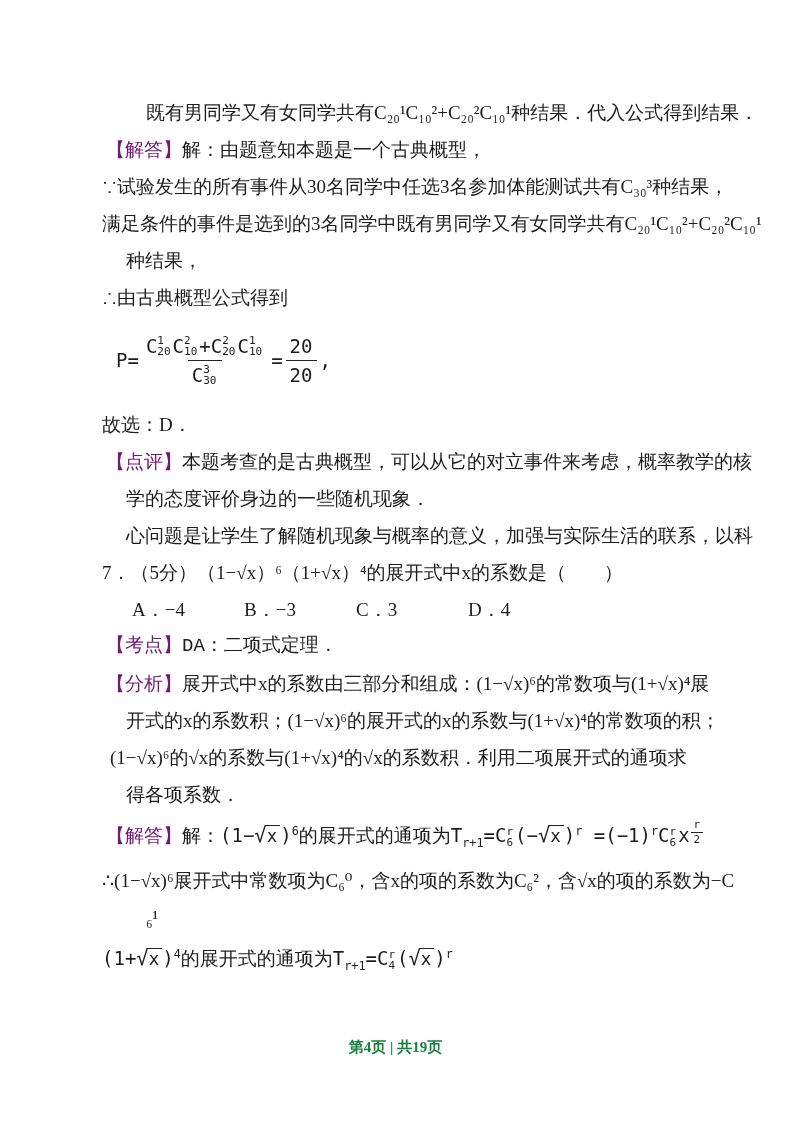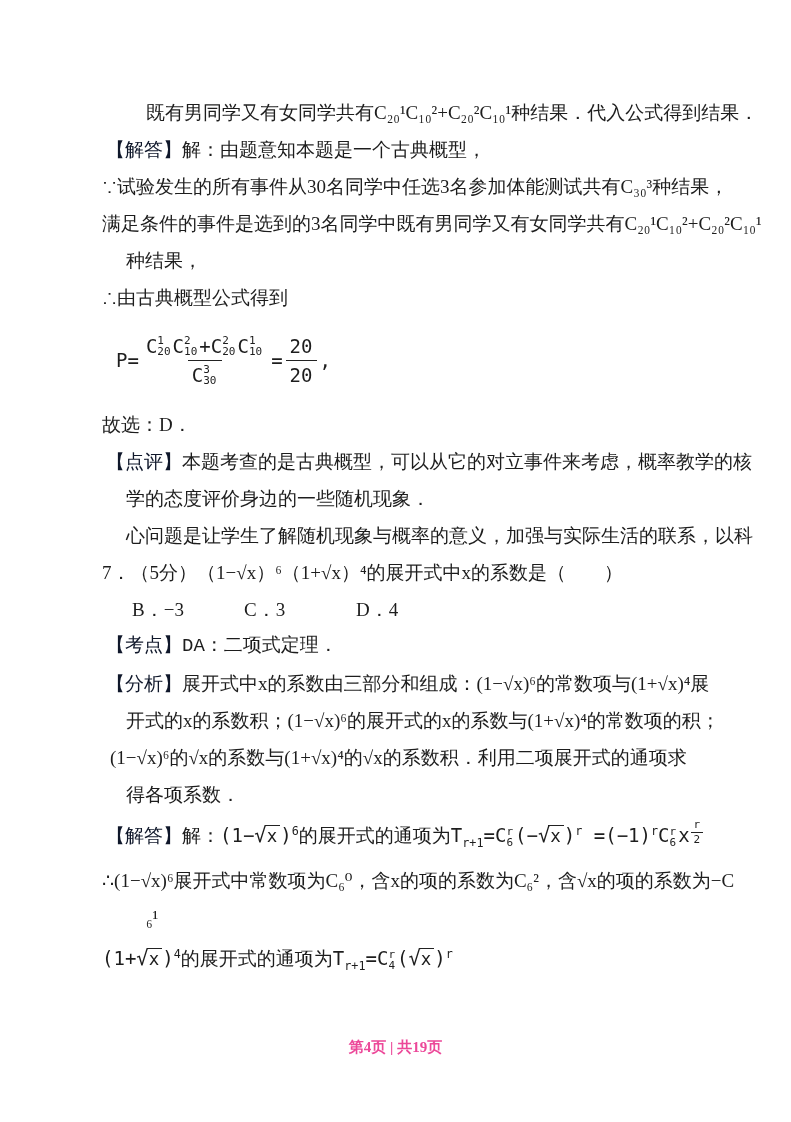--- a/index.html
+++ b/index.html
@@ -3,21 +3,21 @@
 <meta charset="utf-8">
 <style>
   html,body{margin:0;padding:0;}
   body{
     width:791px;height:1122px;position:relative;background:#ffffff;
     font-family:"Liberation Serif","DejaVu Serif",serif;
     color:#1d1d1d;font-size:19px;
   }
   .doc{position:absolute;left:102px;top:94px;width:592px;}
   .doc p{margin:0;line-height:37px;white-space:nowrap;}
-  .label{color:#0f172a;}
+  .label{color:#701a75;}
   .indent-first{padding-left:44px;}
   .indent-cont{padding-left:24px;}
   .indent-small{padding-left:8px;}
   .indent-wrap{padding-left:44px;}
   .pad2{padding-left:4px;}
 
   
   .mrun{font-family:"DejaVu Sans Mono","Liberation Mono",monospace;}
   .doc sup{font-size:0.62em;}
   .doc sub{font-size:0.62em;}
@@ -43,21 +43,21 @@
   .gap22{margin-top:22px;font-family:Liberation Mono, monospace;}
   .gap8{margin-top:8px;}
   .fenxi-line{line-height:47px;}
   .tall-line{line-height:54px;}
   .mid-line{line-height:46px;}
 
   .options-row{display:flex;padding-left:30px;line-height:37px;white-space:nowrap;}
   .opt{width:112px;}
 
   .footer{position:absolute;top:1038px;left:0;width:791px;text-align:center;
-          font-size:15px;font-weight:bold;color:#ec4899;
+          font-size:15px;font-weight:bold;color:#15803d;
           font-family:"Liberation Serif","DejaVu Serif",serif;}
 </style>
 </head>
 <body>
 
 <div class="doc">
 
   <p class="indent-first">既有男同学又有女同学共有C₂₀¹C₁₀²+C₂₀²C₁₀¹种结果．代入公式得到结果．</p>
 
   <p class="pad2"><span class="label">【解答】</span><span>解：由题意知本题是一个古典概型，</span></p>
@@ -115,20 +115,21 @@
 
   <p>故选：D．</p>
 
   <p class="pad2"><span class="label">【点评】</span><span>本题考查的是古典概型，可以从它的对立事件来考虑，概率教学的核</span></p>
   <p class="indent-cont">学的态度评价身边的一些随机现象．</p>
   <p class="indent-cont">心问题是让学生了解随机现象与概率的意义，加强与实际生活的联系，以科</p>
 
   <p class="gap26">7．（5分）（1−√x）⁶（1+√x）⁴的展开式中x的系数是（　　）</p>
 
   <div class="options-row">
+    <span class="opt">A．−4</span>
     <span class="opt">B．−3</span>
     <span class="opt">C．3</span>
     <span>D．4</span>
   </div>
 
   <p class="gap22 pad2"><span class="label">【考点】</span><span>DA：二项式定理．</span></p>
 
 
   <p class="pad2 fenxi-line gap8"><span class="label">【分析】</span><span>展开式中x的系数由三部分和组成：(1−√x)⁶的常数项与(1+√x)⁴展</span></p>
   <p class="indent-cont fenxi-line">开式的x的系数积；(1−√x)⁶的展开式的x的系数与(1+√x)⁴的常数项的积；</p>

